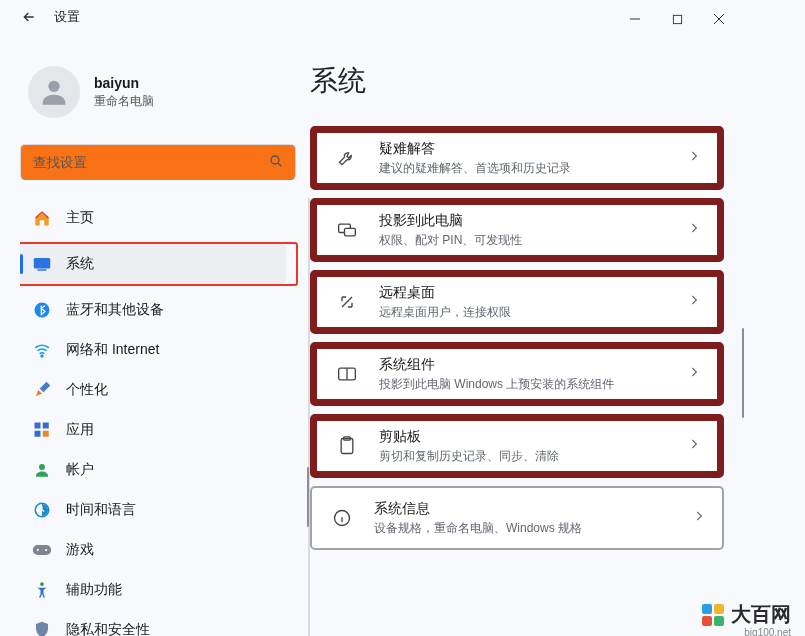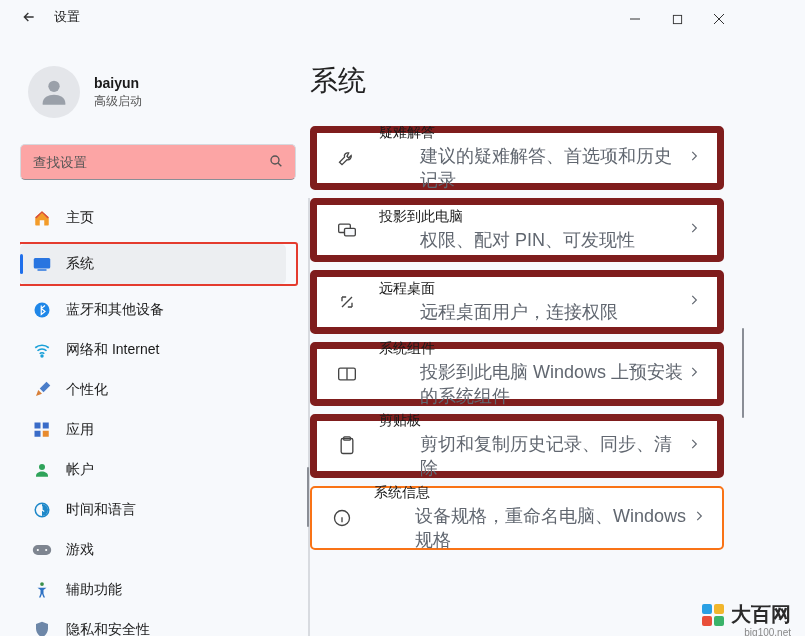--- a/index.html
+++ b/index.html
@@ -12,44 +12,44 @@
   .winbtns { display: flex; gap: 0; }
   .winbtn { width: 42px; height: 30px; display:flex; align-items:center; justify-content:center; cursor:pointer; color:#333;}
   .content { display: flex; flex: 1; overflow: hidden; }
   .sidebar { width: 310px; padding: 10px 0 0 20px; display:flex; flex-direction:column; }
   .profile { display: flex; align-items: center; gap: 14px; padding: 18px 0 22px 8px; }
   .avatar { width: 52px; height: 52px; border-radius: 50%; background: #e4e6ea; display:flex; align-items:center; justify-content:center; }
   .avatar svg { width: 34px; height:34px; fill:#9aa0a9;}
   .profile-text .name { font-size: 14px; font-weight:700; color:#1a1a1a;}
   .profile-text .sub { font-size: 12px; color:#555; margin-top:2px;}
   .search { position: relative; margin: 4px 14px 18px 0; }
-  .search input { width: 100%; height: 36px; border: 1px solid #d6d9de; border-bottom: 1.5px solid #8a8e96; border-radius: 5px; background: #fca5a5; padding: 0 36px 0 12px; font-size: 13.5px; color:#333;}
+  .search input { width: 100%; height: 36px; border: 1px solid #d6d9de; border-bottom: 1.5px solid #8a8e96; border-radius: 5px; background: #f97316; padding: 0 36px 0 12px; font-size: 13.5px; color:#333;}
   .search input::placeholder { color:#555;}
   .search .sicon { position:absolute; right:12px; top:9px; color:#555;}
   .nav { flex:1; overflow:hidden; position:relative;}
   .nav-inner { border-right: 2px solid #d8dbe0; height: 100%; padding-right: 2px; position:relative;}
   .nav-scroll-thin { position:absolute; right:-1px; top:269px; width:2px; height:60px; background:#8a8e96; border-radius:2px;}
   .nav-item { display:flex; align-items:center; gap:14px; height:40px; padding-left:12px; border-radius:5px; margin-right:10px; cursor:pointer; font-size:14px; color:#1a1a1a;}
   .nav-item .nicon { width:20px; height:20px; display:flex; align-items:center; justify-content:center;}
   .nav-item.selected { background: #eceef1; position:relative;}
   .nav-item.selected::before { content:""; position:absolute; left:0px; top:10px; bottom:10px; width:3px; background:#1f6feb; border-radius:2px;}
   .highlight-red { border: 2px solid #e43b2e; border-radius:3px; }
   .sidebar-hl { margin-right: 8px; margin-left:-2px; margin-top:4px; margin-bottom:4px;}
   .main { flex:1; padding: 18px 24px 8px 0; overflow:hidden; display:flex; flex-direction:column; position:relative;}
   .main-scroll-thin { position:absolute; right:4px; top:290px; width:2px; height:90px; background:#8a8e96; border-radius:2px;}
   .page-title { font-size: 28px; color:#222; margin: 6px 0 26px 0;}
   .cards { display:flex; flex-direction:column; gap:4px; overflow:hidden;}
   .card { background:#fff; border:7px solid #7f1d1d; border-radius:5px; height:64px; display:flex; align-items:center; padding:0 16px; cursor:pointer;}
   .card .cicon { width:28px; display:flex; align-items:center; justify-content:center; color:#444; margin-right:18px;}
   .card .ctext { flex:1; }
   .card .ct { font-size:14px; color:#1a1a1a;}
-  .card .cs { font-size:18px; color:#616770; margin-top:2px;margin-left:41px;}
+  .card .cs { font-size:12px; color:#616770; margin-top:2px;}
   .card .chev { color:#616770; }
   .cards > div { margin-bottom: 4px;}
-  .card.last-hl { border: 2px solid #f97316; }
+  .card.last-hl { border: 2px solid #a3a3a3; }
   .watermark { position:absolute; right:14px; bottom:8px; display:flex; align-items:center; gap:6px; font-size:20px; font-weight:600; color:#2a2a2a;}
   .watermark .sub { position:absolute; right:0; bottom:-10px; font-size:10px; color:#888; font-weight:400;}
   .wm-logo { display:flex; flex-wrap:wrap; width:24px; height:24px;}
   .wm-logo span{ width:10px; height:10px; border-radius:2px; margin:1px;}
 </style>
 </head>
 <body>
 
 <div class="window">
   <div class="titlebar">
@@ -85,21 +85,21 @@
     <div class="sidebar">
       <div class="profile">
         <div class="avatar">
           <svg viewBox="0 0 24 24">
               <circle cx="12" cy="8" r="4"></circle>
               <path d="M4 20c0-4 4-6 8-6s8 2 8 6v1H4z"></path>
             </svg>
         </div>
         <div class="profile-text">
           <div class="name">baiyun</div>
-          <div class="sub">高级启动</div>
+          <div class="sub">重命名电脑</div>
         </div>
       </div>
 
       <div class="search">
         <input type="text" placeholder="查找设置" style="">
         <span class="sicon">
           <svg width="16" height="16" viewBox="0 0 24 24" fill="none" stroke="currentColor" stroke-width="2">
               <circle cx="10.5" cy="10.5" r="6"></circle>
               <line x1="20" y1="20" x2="15" y2="15"></line>
             </svg>

